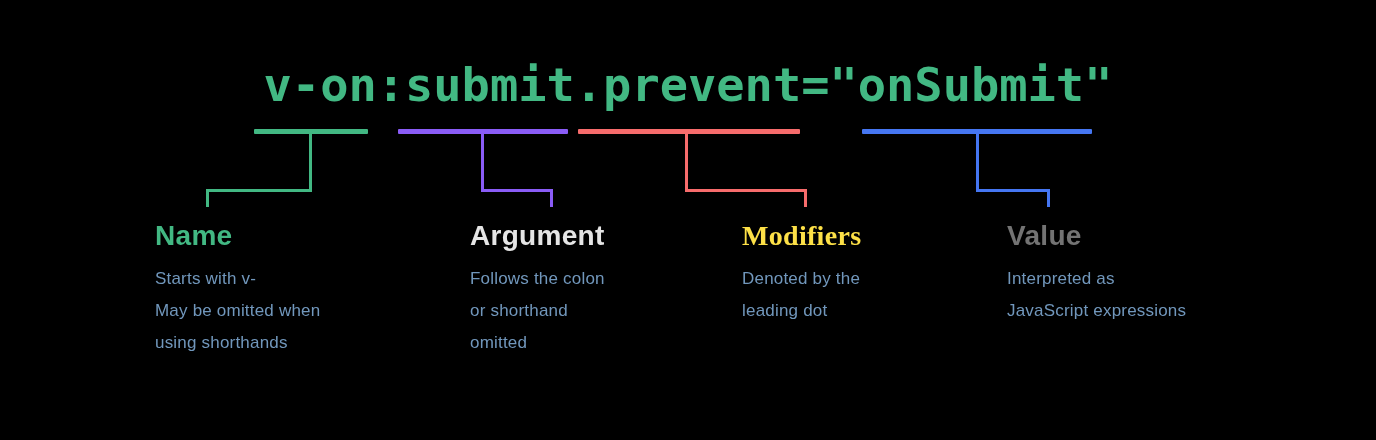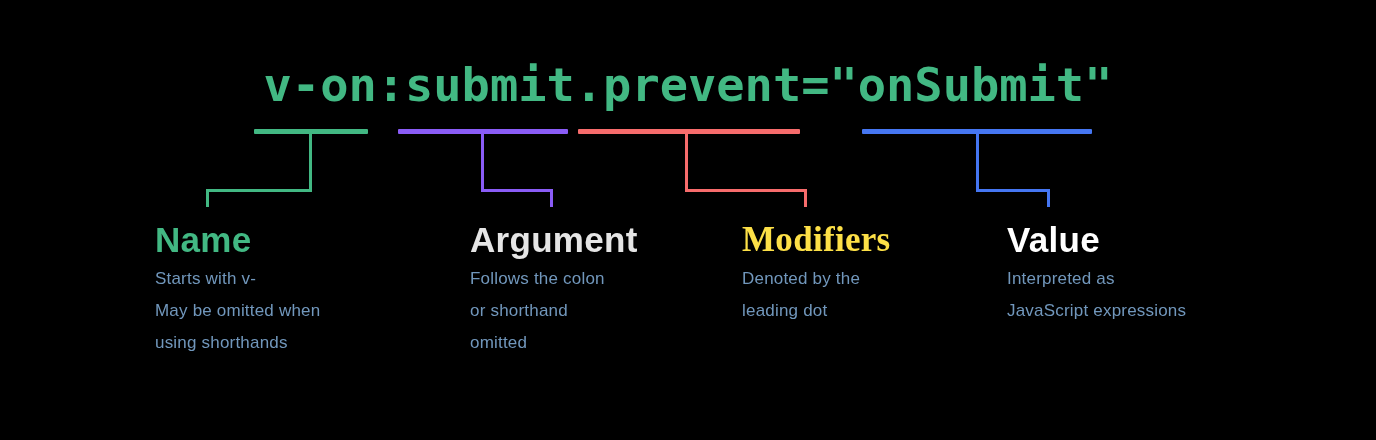--- a/index.html
+++ b/index.html
@@ -25,42 +25,42 @@
     color: #42b883;
     white-space: pre;
   }
   .ul   { position: absolute; top: 129px; height: 5px; border-radius: 1px; }
   .stem { position: absolute; top: 134px; width: 3px; height: 55px; }
   .elbow{ position: absolute; top: 189px; height: 3px; }
   .drop { position: absolute; top: 189px; width: 3px; height: 18px; }
   .hd {
     position: absolute;
     top: 220px;
-    font-size: 35px;
+    font-size: 28px;
     font-weight: 700;
     letter-spacing: 0.3px;
   }
   .desc {
     position: absolute;
     top: 263px;
     font-size: 17px;
     line-height: 32px;
     color: #7197bc;
     font-weight: 400;
     letter-spacing: 0.2px;
   }
   
   .bg-name      { background: #42b883; }
   .bg-argument  { background: #8a5cf6; }
   .bg-modifiers { background: #f76c6c; }
   .bg-value     { background: #4576f2; }
   .tx-name      { color: #42b883; }
   .tx-argument  { color: #e5e5e5; }
   .tx-modifiers { color: #fde047; font-family: Liberation Serif, serif; }
-  .tx-value     { color: #ffffff; }
+  .tx-value     { color: #737373; }
   
   .ul-name    { left: 254px; width: 114px; }
   .stem-name  { left: 309px; }
   .elbow-name { left: 206px; width: 106px; }
   .drop-name  { left: 206px; }
   .hd-name, .desc-name { left: 155px; }
   
   .ul-argument    { left: 398px; width: 170px; }
   .stem-argument  { left: 481px; }
   .elbow-argument { left: 481px; width: 72px; }

